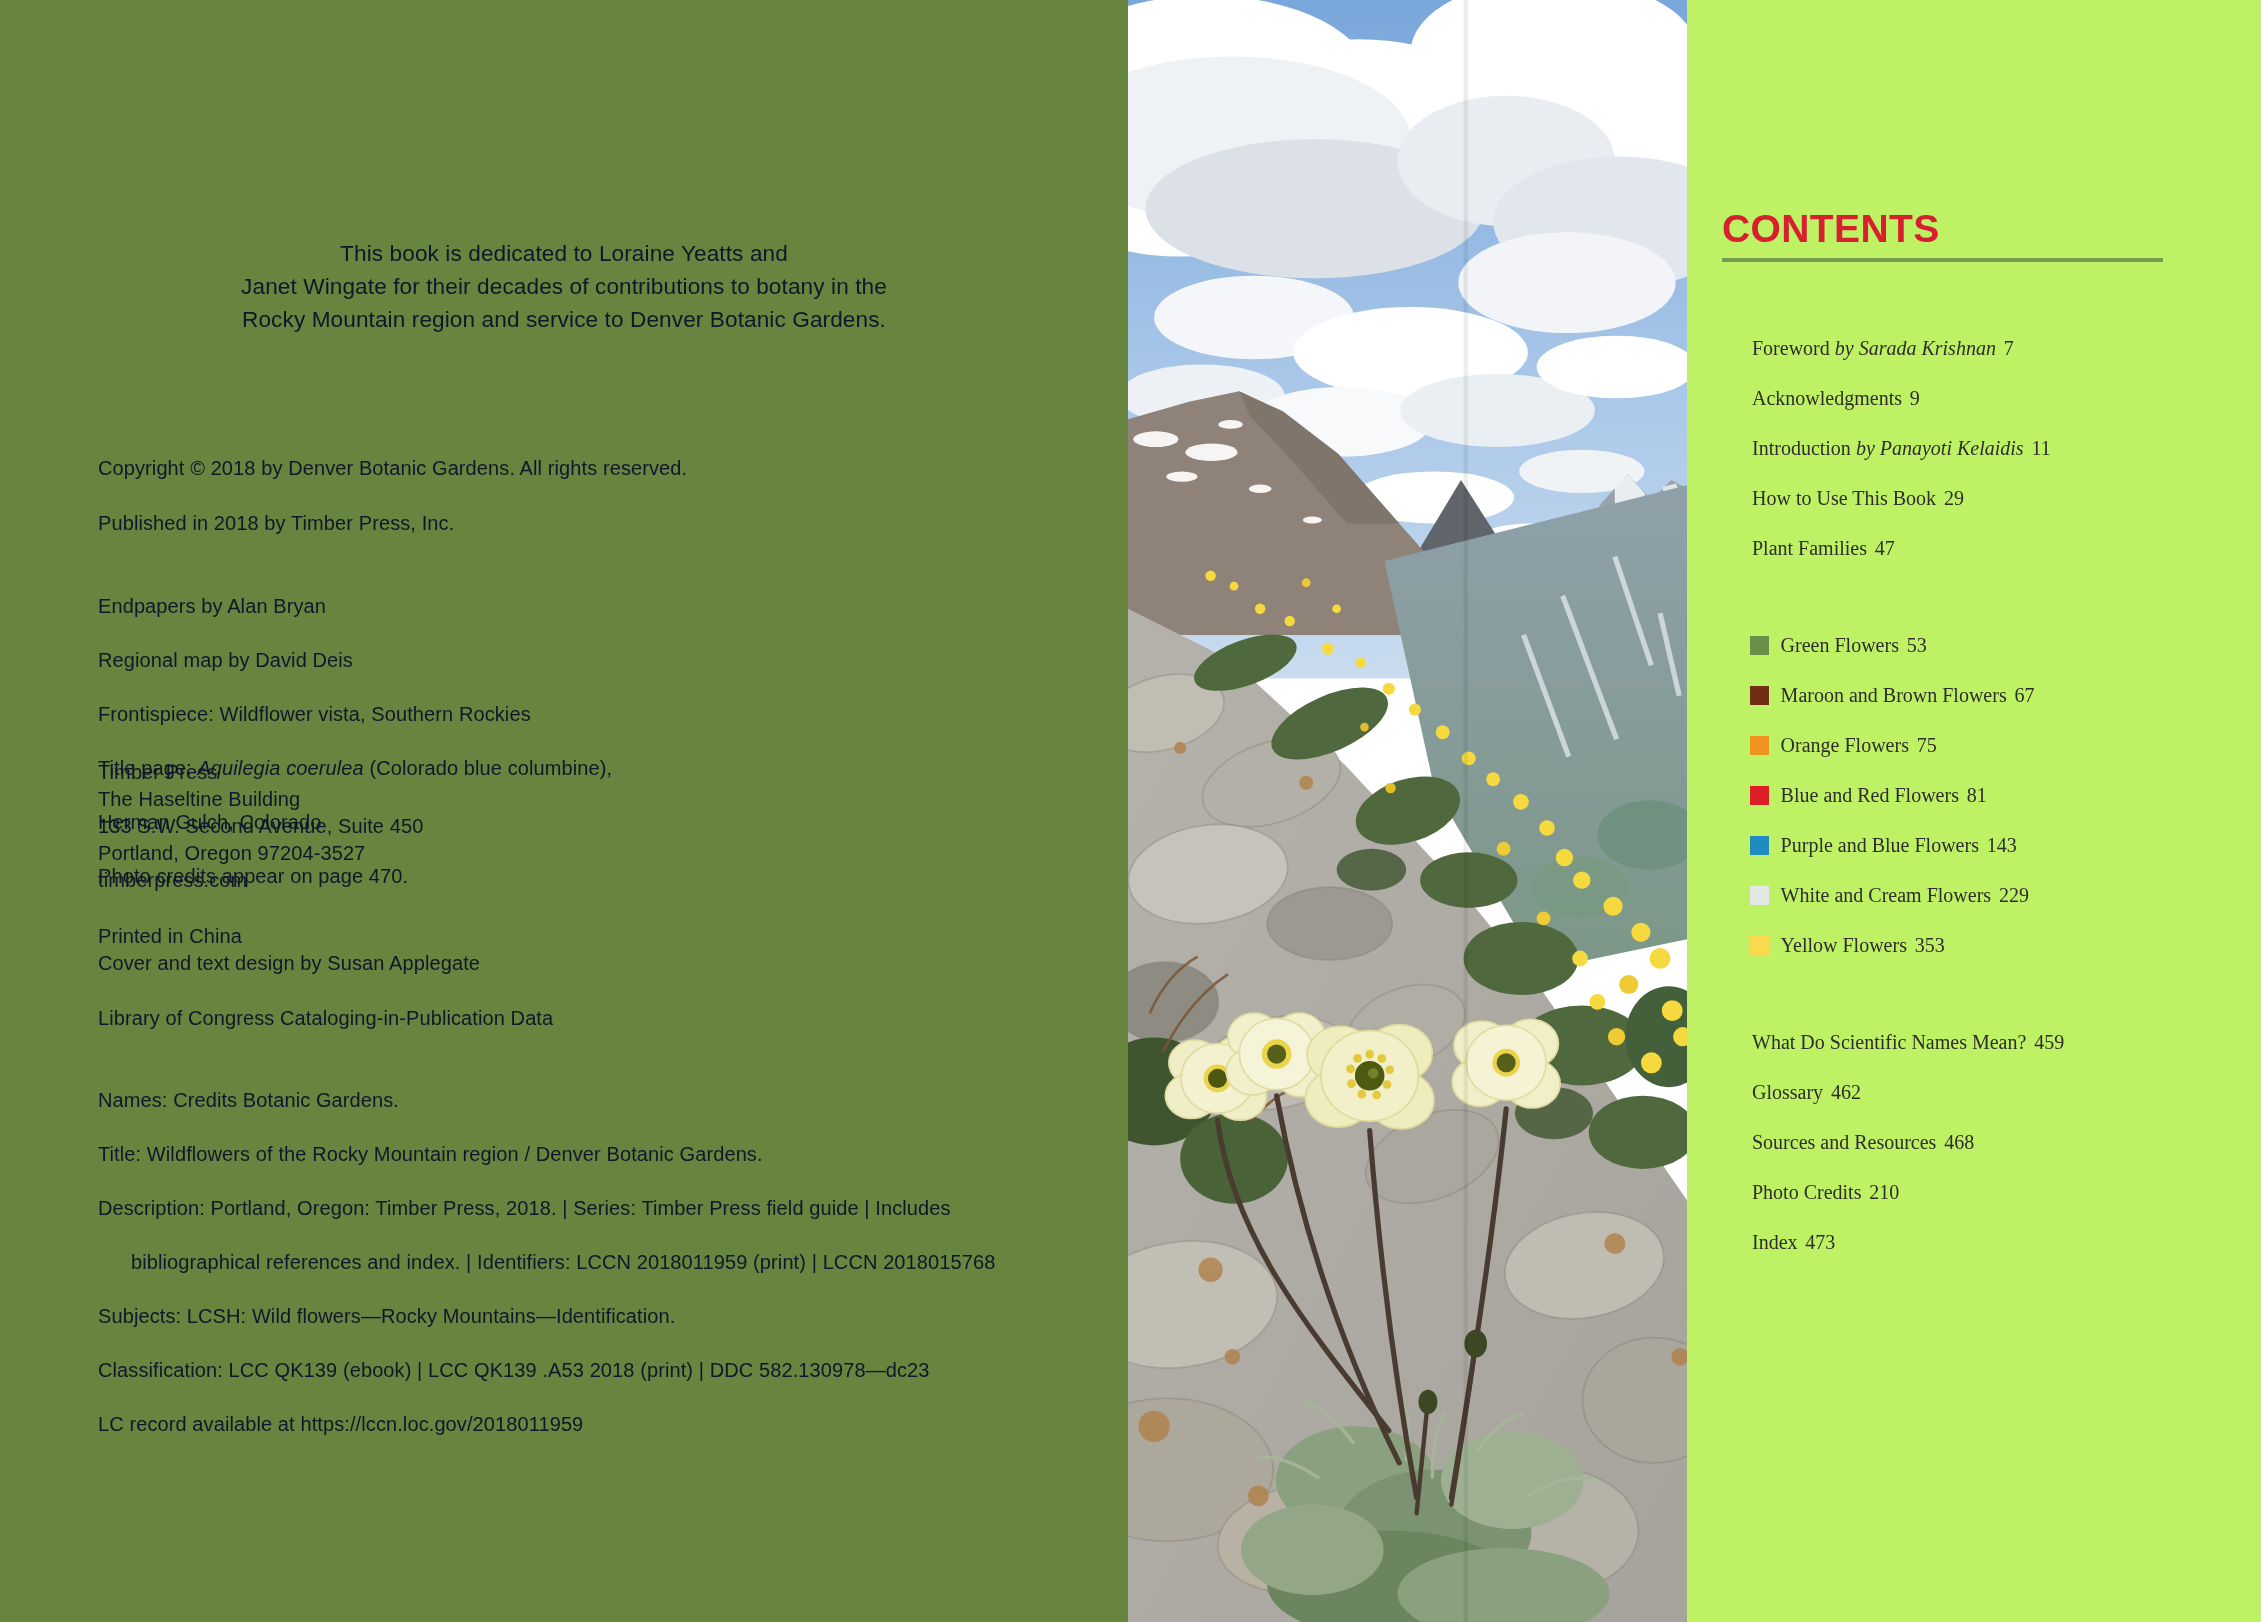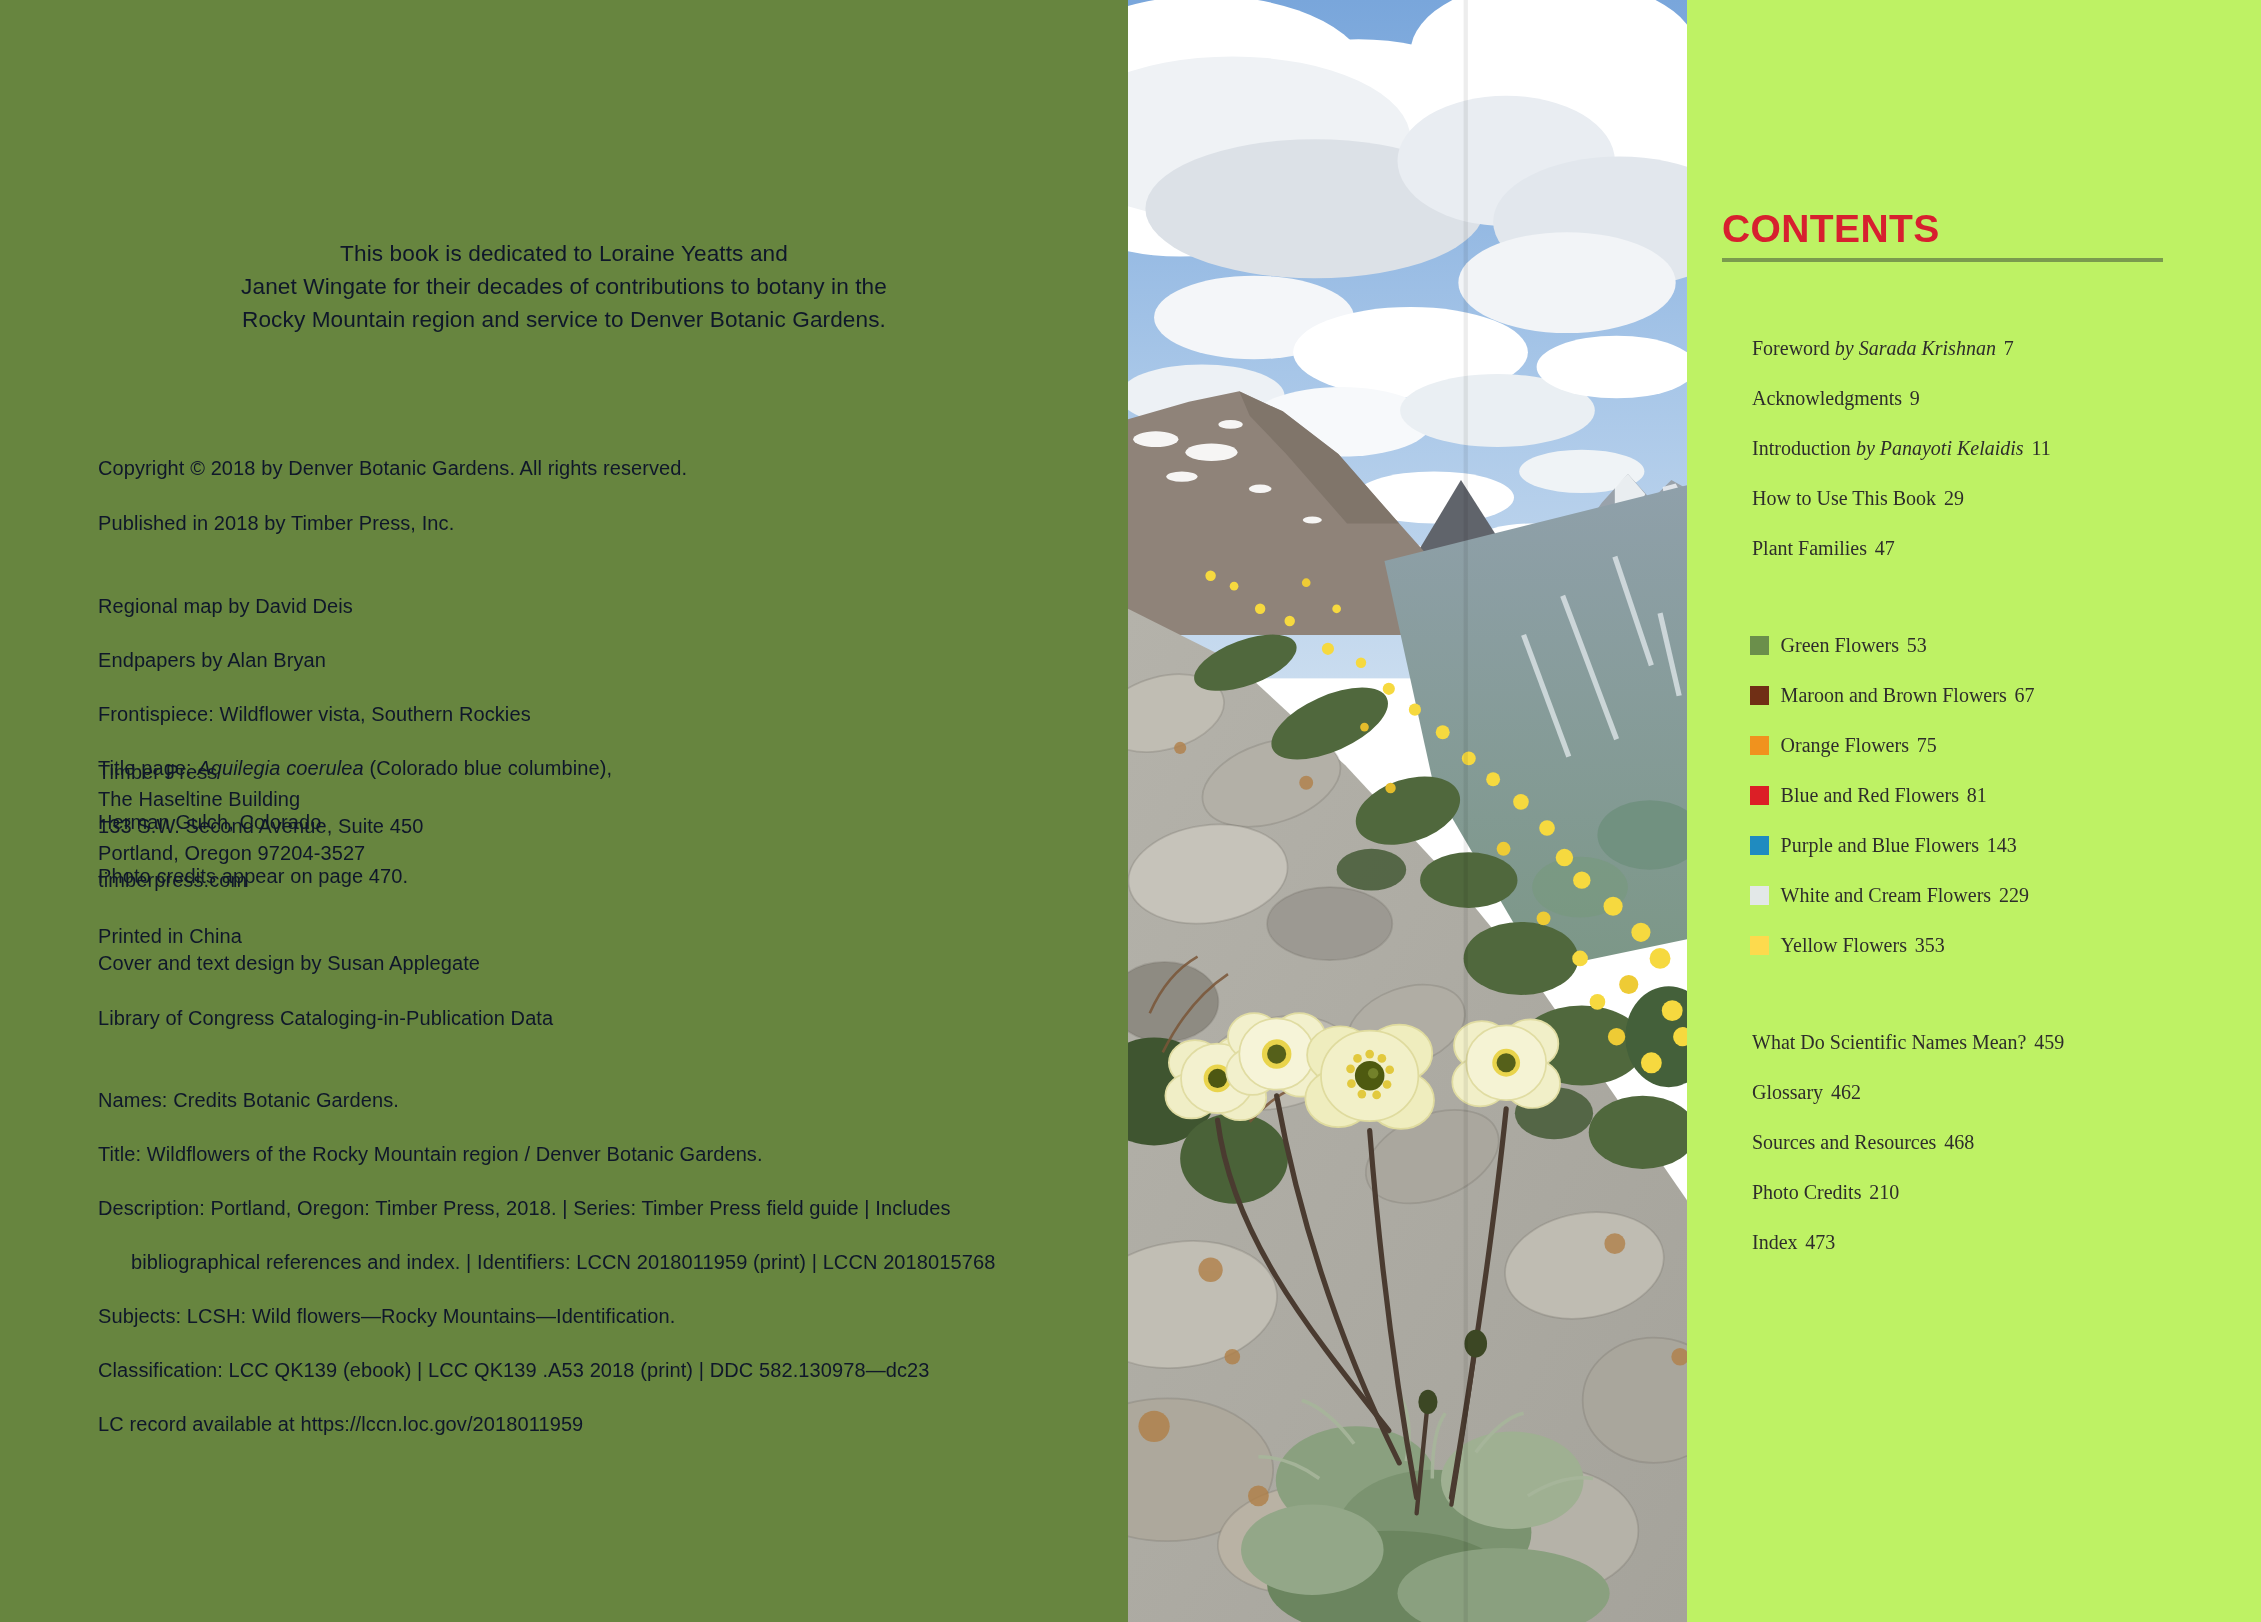--- a/index.html
+++ b/index.html
@@ -37,22 +37,22 @@
 
     <div class="gtext dedication">This book is dedicated to Loraine Yeatts and
 Janet Wingate for their decades of contributions to botany in the
 Rocky Mountain region and service to Denver Botanic Gardens.</div>
 
     <div class="gtext blk" style="top:455px">Copyright © 2018 by Denver Botanic Gardens. All rights reserved.</div>
 
     <div class="gtext blk" style="top:510px">Published in 2018 by Timber Press, Inc.</div>
 
     <div class="gtext blk" style="top:566px">
+      <div class="ln">Endpapers by Alan Bryan</div>
       <div class="ln">Regional map by David Deis</div>
-      <div class="ln">Endpapers by Alan Bryan</div>
       <div class="ln">Frontispiece: Wildflower vista, Southern Rockies</div>
       <div class="ln"><span>Title page: </span><span class="ital">Aquilegia coerulea</span><span> (Colorado blue columbine),</span></div>
       <div class="ln">Herman Gulch, Colorado</div>
       <div class="ln">Photo credits appear on page 470.</div>
     </div>
 
     <div class="gtext blk" style="top:759px">Timber Press
 The Haseltine Building
 133 S.W. Second Avenue, Suite 450
 Portland, Oregon 97204-3527

